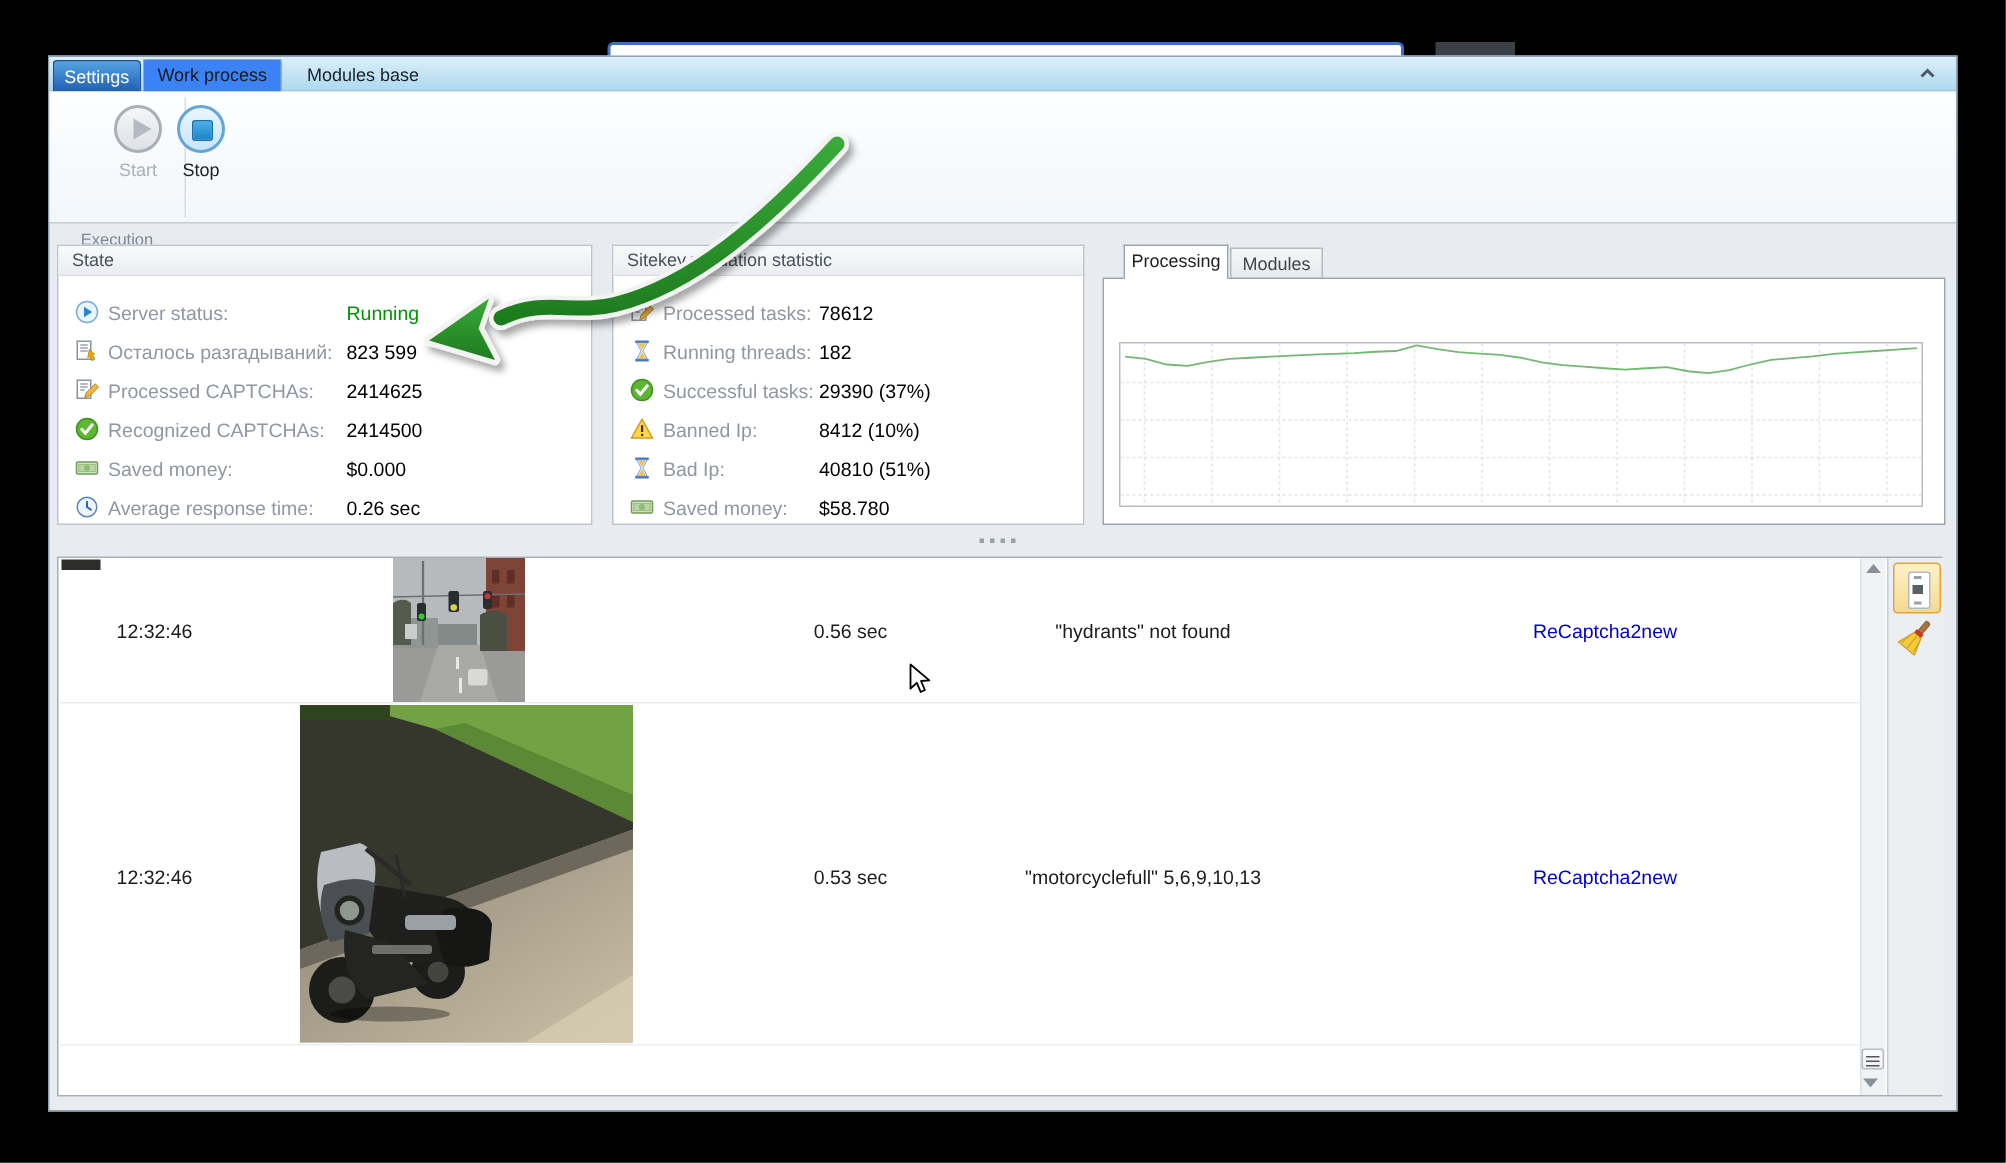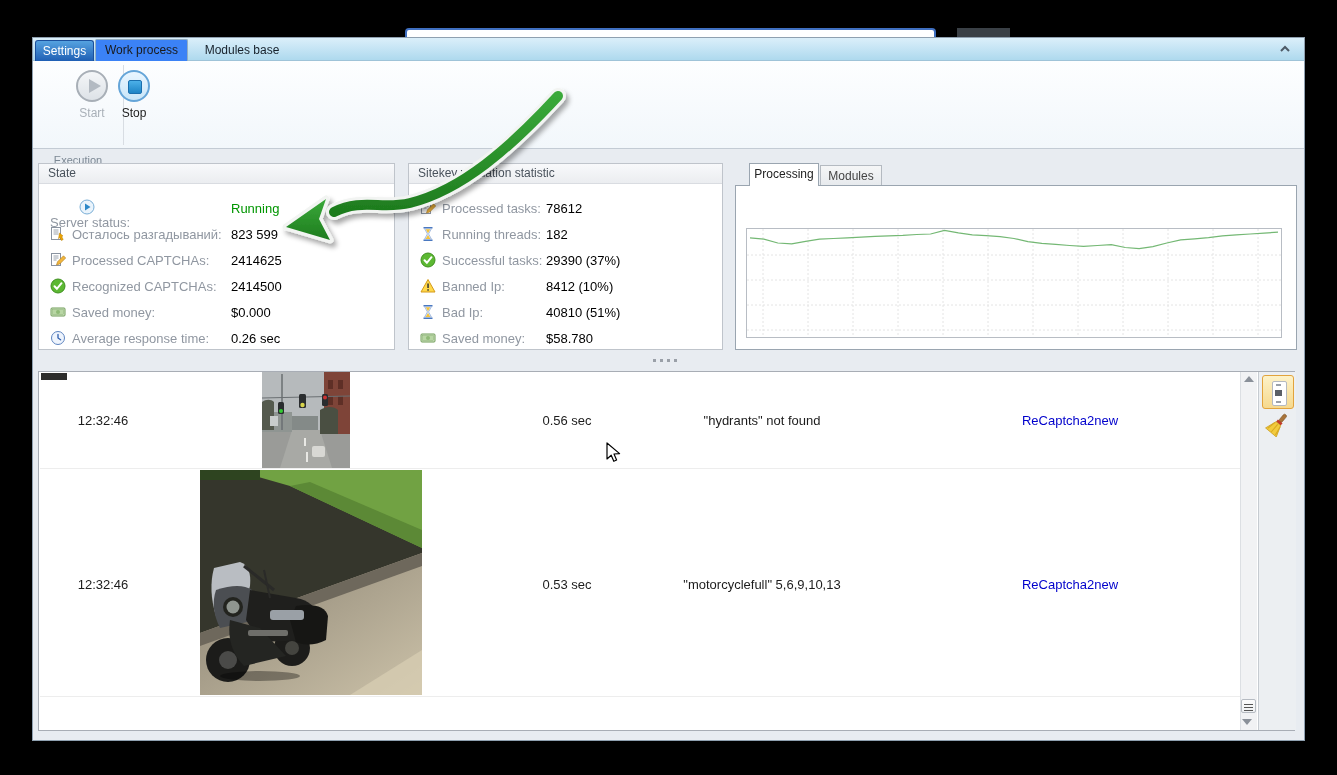--- a/index.html
+++ b/index.html
@@ -89,21 +89,21 @@
     <div class="circle-ico circle-stop">
         <div class="stop-sq"></div>
       </div>
     <div class="btn-label">Stop</div>
   </div>
   <div class="abs group-label">Execution</div>
 </div>
 
 <div class="abs panel" style="left:38px;top:163px;width:357px;height:187px;">
   <div class="panel-hd">State</div>
-  <div class="stat-row" style="top:35px;flex-direction:column;">
+  <div class="stat-row" style="top:35px;">
       <span class="ico">
         <svg width="16" height="16" viewBox="0 0 16 16">
           <circle cx="8" cy="8" r="7" fill="#eaf4fc" stroke="#7aaed6"></circle>
           <path d="M6 4.5v7l5.5-3.5z" fill="#2d88c8"></path>
         </svg>
       </span>
       <span class="lab">Server status:</span>
     </div>
   <div class="stat-row" style="top:61px;">
       <span class="ico">

